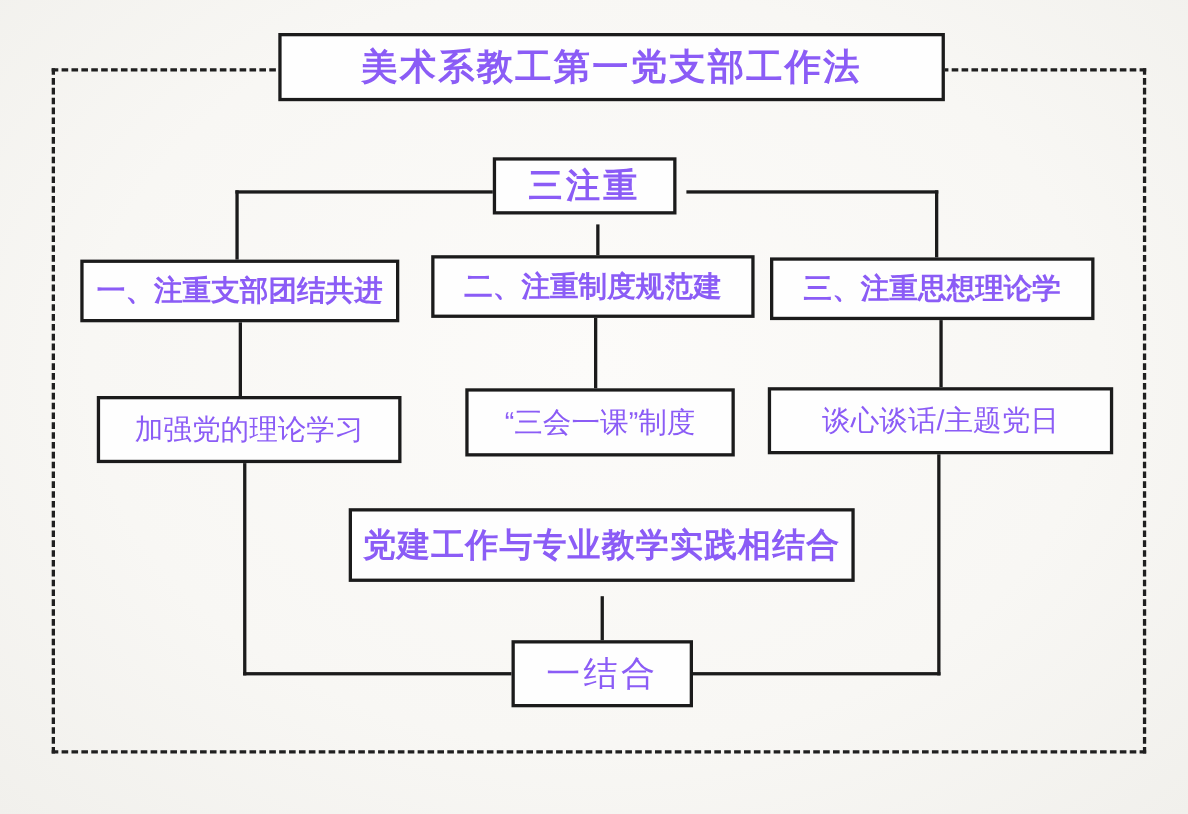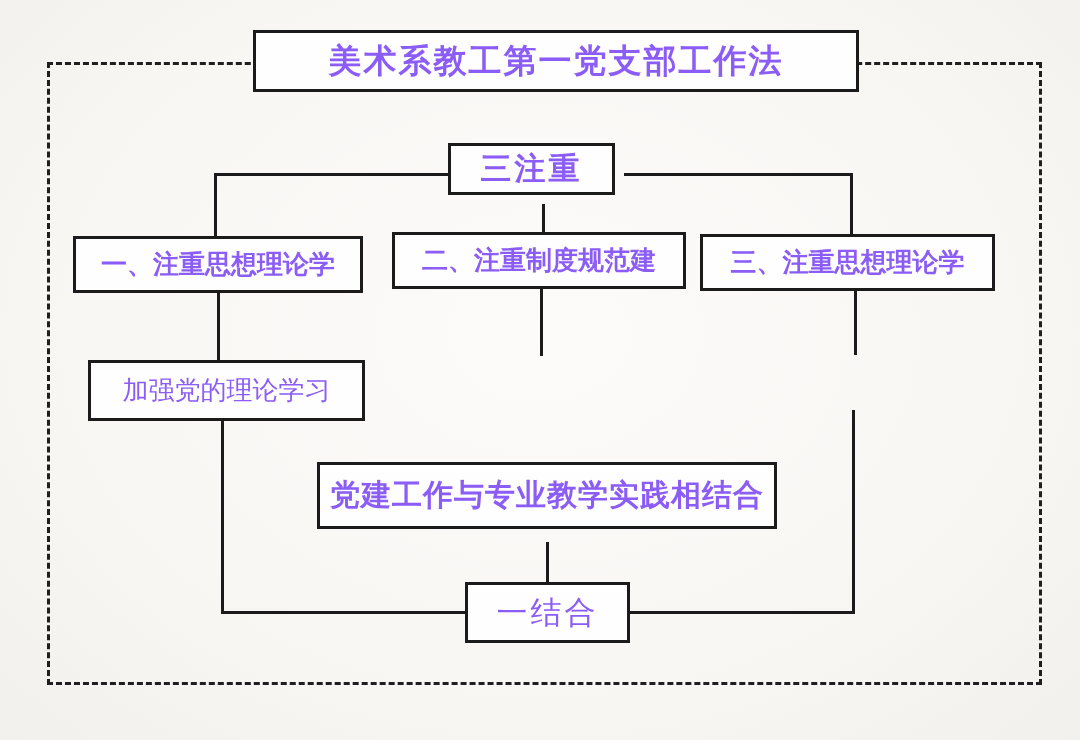--- a/index.html
+++ b/index.html
@@ -95,31 +95,37 @@
 
   <div class="node node-title">
     <span>美术系教工第一党支部工作法</span>
   </div>
 
   <div class="node node-top">
     <span>三注重</span>
   </div>
 
   <div class="node node-h1">
-    <span>一、注重思想理论学</span>
+    <span>一、注重支部团结共进</span>
   </div>
   <div class="node node-h2">
     <span>二、注重制度规范建</span>
   </div>
   <div class="node node-h3">
     <span>三、注重思想理论学</span>
   </div>
 
   <div class="node node-d1">
     <span>加强党的理论学习</span>
+  </div>
+  <div class="node node-d2">
+    <span>“三会一课”制度</span>
+  </div>
+  <div class="node node-d3">
+    <span>谈心谈话/主题党日</span>
   </div>
 
   <div class="node node-integr">
     <span>党建工作与专业教学实践相结合</span>
   </div>
 
   <div class="node node-bottom">
     <span>一结合</span>
   </div>
 

